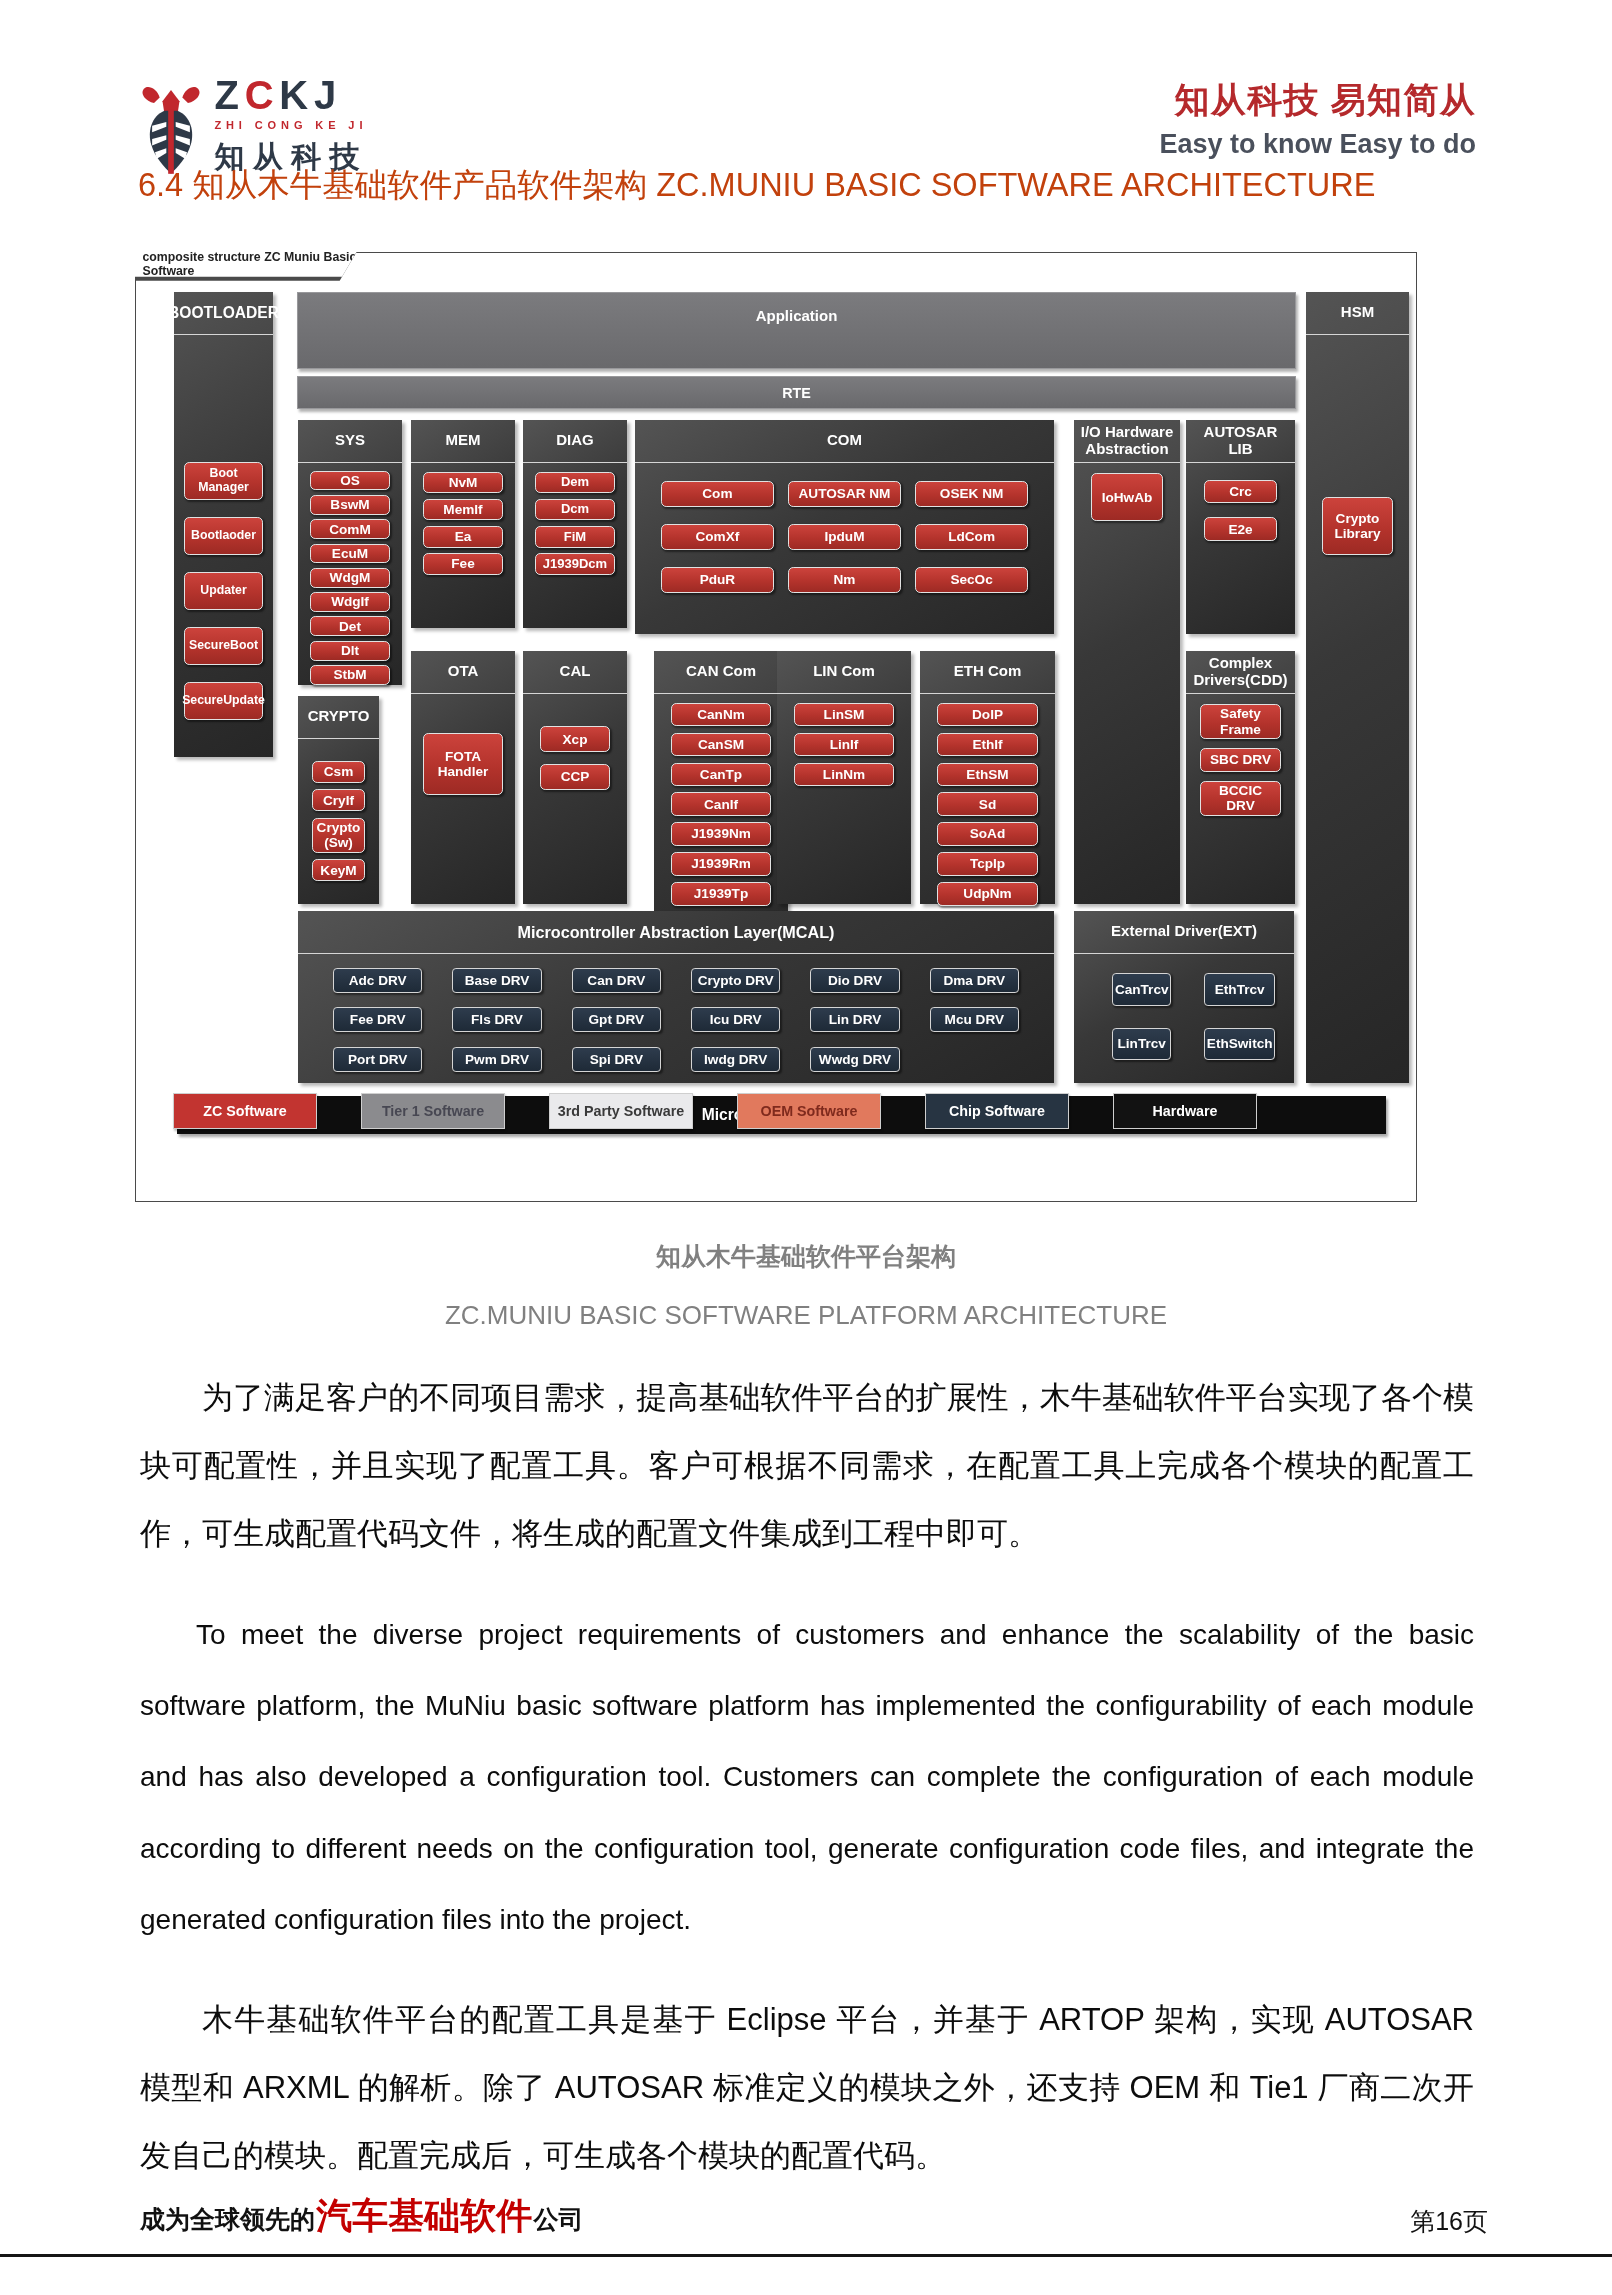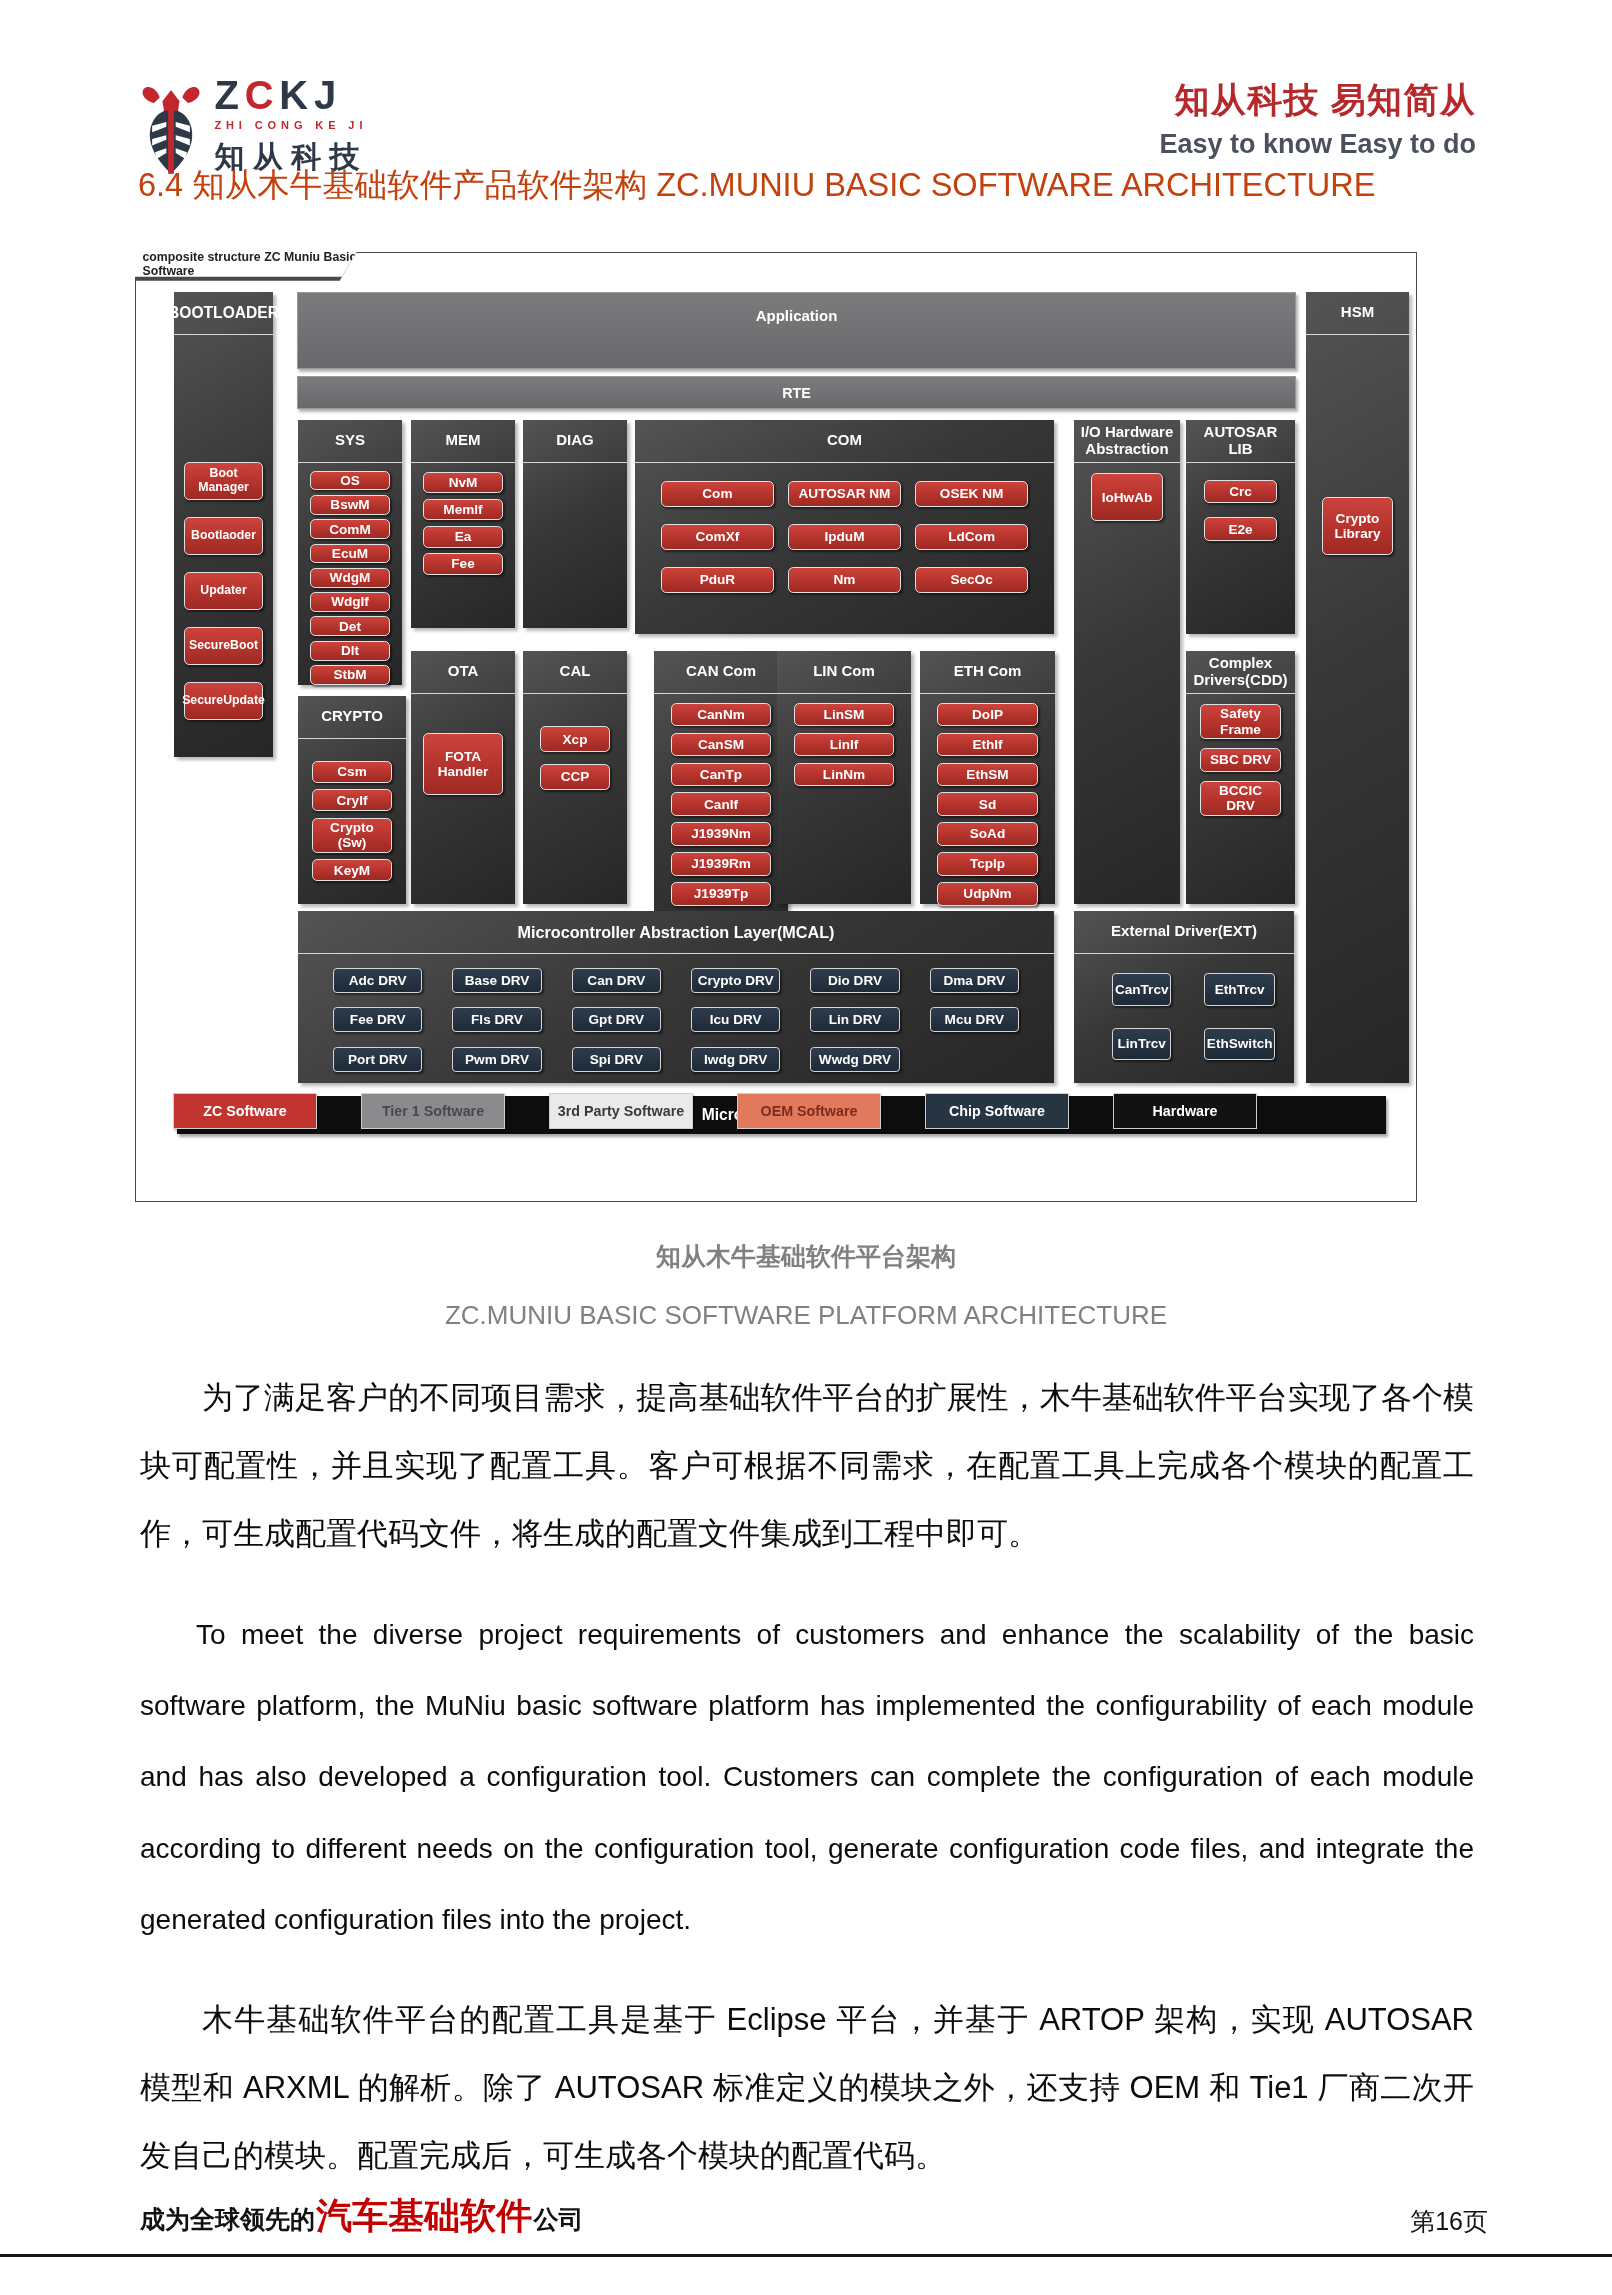--- a/index.html
+++ b/index.html
@@ -165,20 +165,26 @@
     <div class="col-head">MEM</div>
     <div class="col-body b-mem">
         <div class="module-btn btn-red">NvM</div>
         <div class="module-btn btn-red">MemIf</div>
         <div class="module-btn btn-red">Ea</div>
         <div class="module-btn btn-red">Fee</div>
       </div>
   </div>
   <div class="bsw-col" style="left:387px;top:167px;width:104px;height:208px;">
     <div class="col-head">DIAG</div>
+    <div class="col-body b-diag">
+        <div class="module-btn btn-red">Dem</div>
+        <div class="module-btn btn-red">Dcm</div>
+        <div class="module-btn btn-red">FiM</div>
+        <div class="module-btn btn-red">J1939Dcm</div>
+      </div>
   </div>
   <div class="bsw-col" style="left:499px;top:167px;width:419px;height:214px;">
     <div class="col-head">COM</div>
     <div class="col-body b-com">
         <div class="module-btn btn-red">Com</div>
         <div class="module-btn btn-red">AUTOSAR NM</div>
         <div class="module-btn btn-red">OSEK NM</div>
         <div class="module-btn btn-red">ComXf</div>
         <div class="module-btn btn-red">IpduM</div>
         <div class="module-btn btn-red">LdCom</div>
@@ -201,21 +207,21 @@
       </div>
   </div>
 
   <div class="bsw-col" style="left:1170px;top:39px;width:103px;height:791px;">
     <div class="col-head">HSM</div>
     <div class="col-body b-hsm">
         <div class="module-btn btn-red">Crypto Library</div>
       </div>
   </div>
 
-  <div class="bsw-col" style="left:162px;top:443px;width:108px;height:208px;">
+  <div class="bsw-col" style="left:162px;top:443px;width:81px;height:208px;">
     <div class="col-head">CRYPTO</div>
     <div class="col-body b-crypto">
         <div class="module-btn btn-red">Csm</div>
         <div class="module-btn btn-red">CryIf</div>
         <div class="module-btn btn-red">Crypto (Sw)</div>
         <div class="module-btn btn-red">KeyM</div>
       </div>
   </div>
   <div class="bsw-col" style="left:275px;top:398px;width:104px;height:253px;">
     <div class="col-head">OTA</div>

